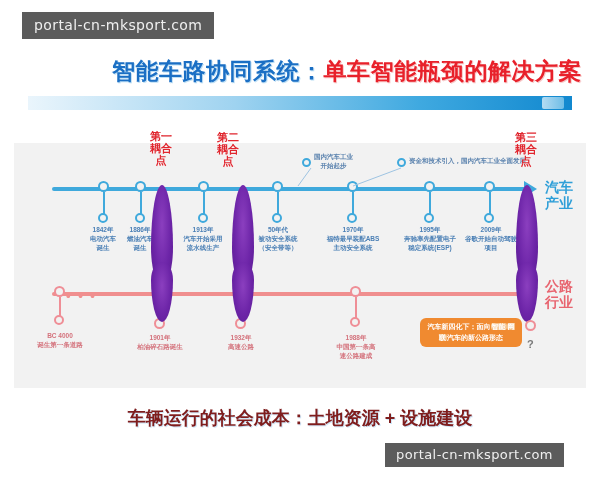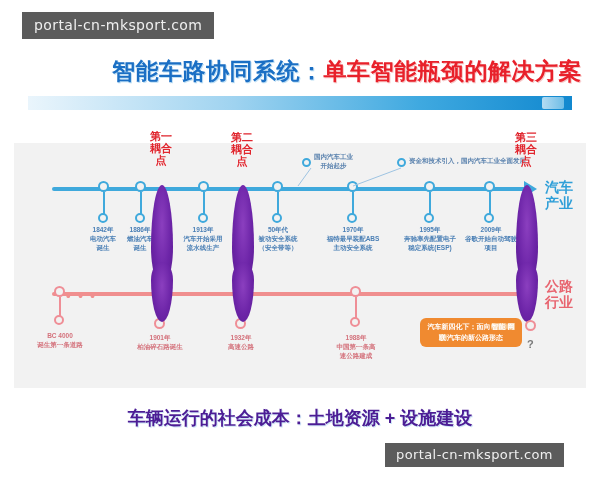--- a/index.html
+++ b/index.html
@@ -113,21 +113,21 @@
   .orange-hl{background:#f6c28a;color:#fff;padding:0 1px;border-radius:2px;}
 
   .qmark{
     position:absolute;left:527px;top:338px;font-size:11px;color:#7a7a7a;font-weight:bold;
   }
   #ring-q{left:525px;top:320px;width:11px;height:11px;}
 
   
   .banner{
     position:absolute;left:0;top:406px;width:600px;text-align:center;
-    font-size:18px;font-weight:bold;color:#4c1d95;
+    font-size:18px;font-weight:bold;color:#7f1d1d;
     text-shadow:1px 1px 0 #cfe6f7;white-space:nowrap;
   }
 </style>
 </head>
 <body>
 
 <div class="slide">
 
   <div class="watermark" id="wm-top">portal-cn-mksport.com</div>
   <div class="watermark" id="wm-bottom">portal-cn-mksport.com</div>
@@ -270,21 +270,21 @@
   <div class="coupling" style="left:151px;top:185px;"></div>
   <div class="coupling" style="left:151px;top:262px;height:60px;border-radius:48% 48% 50% 50% / 30% 30% 70% 70%;"></div>
   <div class="coupling-label" style="left:144px;top:132px;font-family:Liberation Mono, monospace;">
     <span>第一</span><br>
     <span>耦合</span><br>
     <span>点</span>
   </div>
 
   <div class="coupling" style="left:232px;top:185px;"></div>
   <div class="coupling" style="left:232px;top:262px;height:60px;border-radius:48% 48% 50% 50% / 30% 30% 70% 70%;"></div>
-  <div class="coupling-label" style="left:225px;top:132px;">
+  <div class="coupling-label" style="left:211px;top:132px;">
     <span>第二</span><br>
     <span>耦合</span><br>
     <span>点</span>
   </div>
 
   <div class="coupling" style="left:516px;top:185px;"></div>
   <div class="coupling" style="left:516px;top:262px;height:60px;border-radius:48% 48% 50% 50% / 30% 30% 70% 70%;"></div>
   <div class="coupling-label" style="left:509px;top:132px;">
     <span>第三</span><br>
     <span>耦合</span><br>

